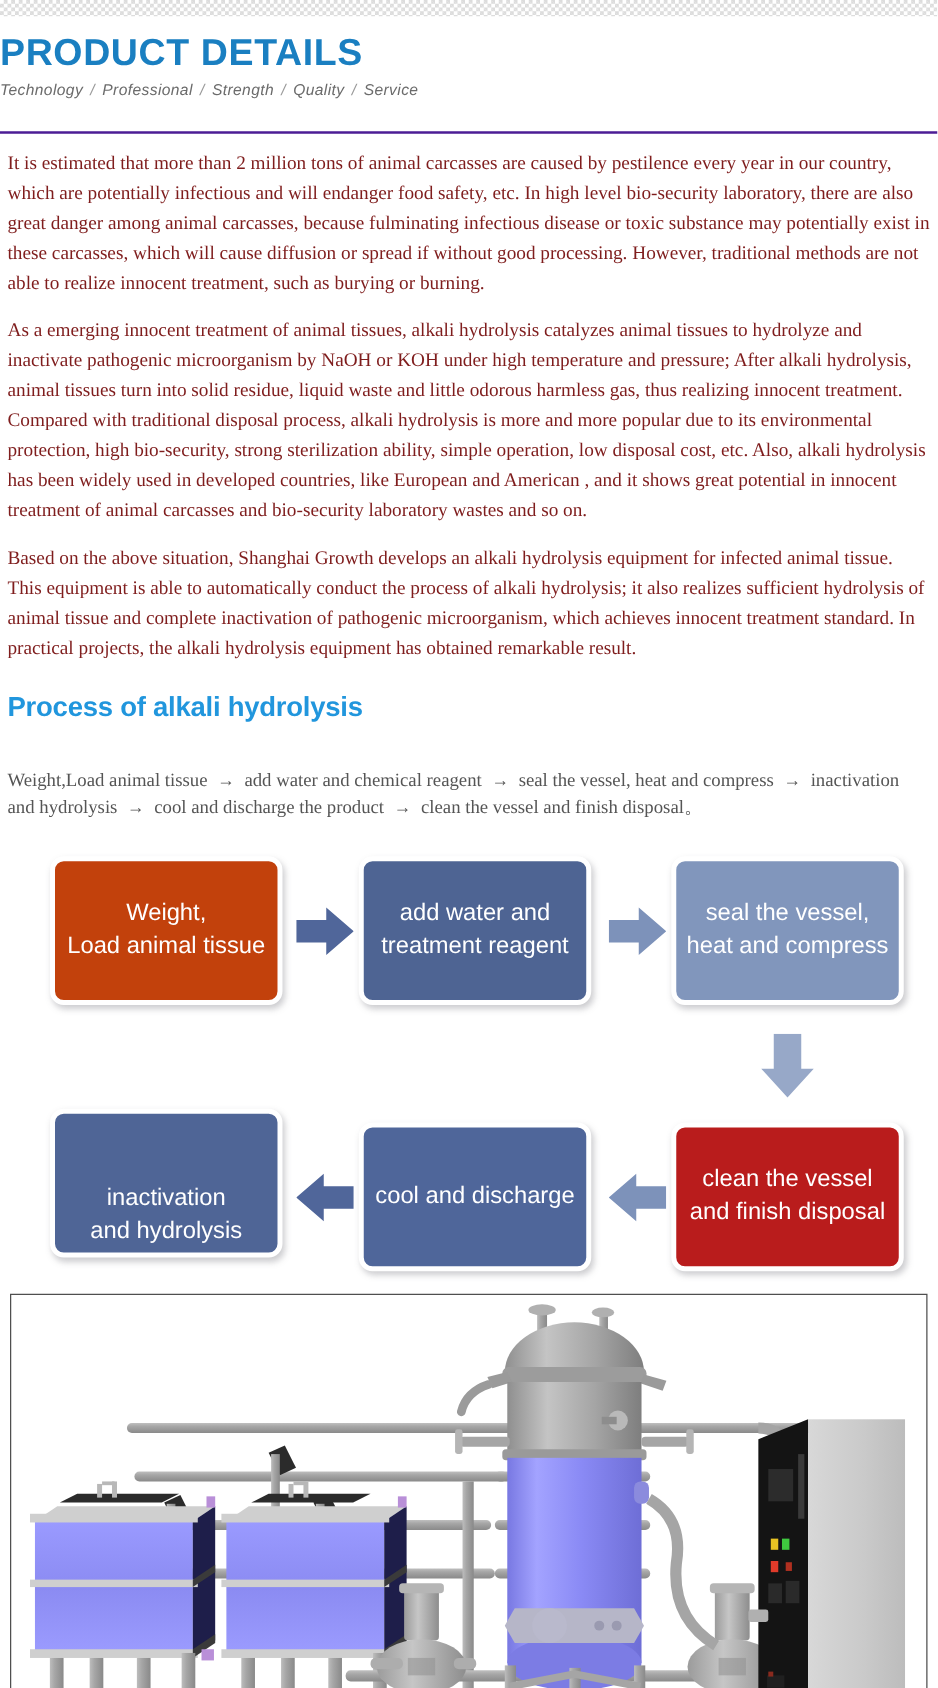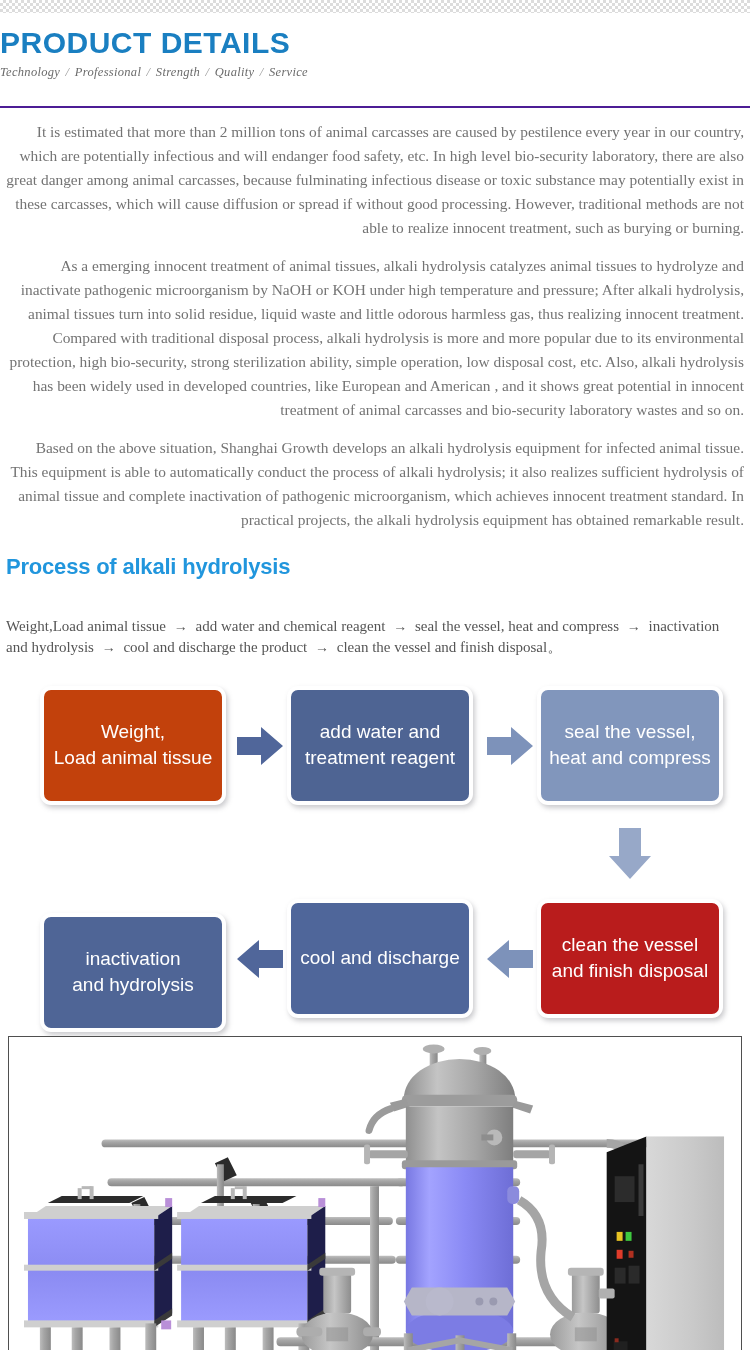--- a/index.html
+++ b/index.html
@@ -40,38 +40,38 @@
   .page-title {
     font-family: "Liberation Sans", sans-serif;
     font-size: 30px;
     font-weight: bold;
     color: #1a7fc1;
     letter-spacing: .5px;
     line-height: 1.12;
   }
 
   .page-subtitle {
-    font-family: Liberation Serif, serif;
+    font-family: Liberation Sans, sans-serif;
     font-style: italic;
     font-size: 12.5px;
     color: #6b6b6b;
     margin-top: 5px;
     letter-spacing: .3px;
   }
   .page-subtitle .sep { color: #999; padding: 0 2px; }
 
   
   .content { padding: 0 6px; }
 
   p.para {
     font-size: 15.4px;
     line-height: 24px;
-    color: #737373;
+    color: #7f1d1d;
     margin-top: 14px;
-    text-align: right;
+    text-align: left;
   }
   p.para:first-of-type { margin-top: 12px; }
 
   
   .section-heading {
     font-family: "Liberation Sans", sans-serif;
     font-size: 22px;
     font-weight: bold;
     color: #2196dd;
     margin-top: 22px;
@@ -225,21 +225,21 @@
       <span>heat and compress</span>
     </div>
   </div>
 
   <div class="arrow-d" style="left:608px; top:158px;">
     <svg viewBox="0 0 44 52" xmlns="http://www.w3.org/2000/svg">
       <path d="M11,0 L33,0 L33,28 L43,28 L22,51 L1,28 L11,28 Z" fill="#97a8c8"></path>
     </svg>
   </div>
 
-  <div class="fbox sh6" style="left:40px;  top:243px;">
+  <div class="fbox sh6" style="left:40px;  top:218px;align-items:flex-end;">
     <div>
       <span>inactivation</span>
       <span>and hydrolysis</span>
     </div>
   </div>
 
   <div class="arrow-l" style="left:237px; top:268px;">
     <svg viewBox="0 0 46 42" xmlns="http://www.w3.org/2000/svg">
       <path d="M46,12 L22,12 L22,2 L0,21 L22,40 L22,30 L46,30 Z" fill="#50669a"></path>
     </svg>

